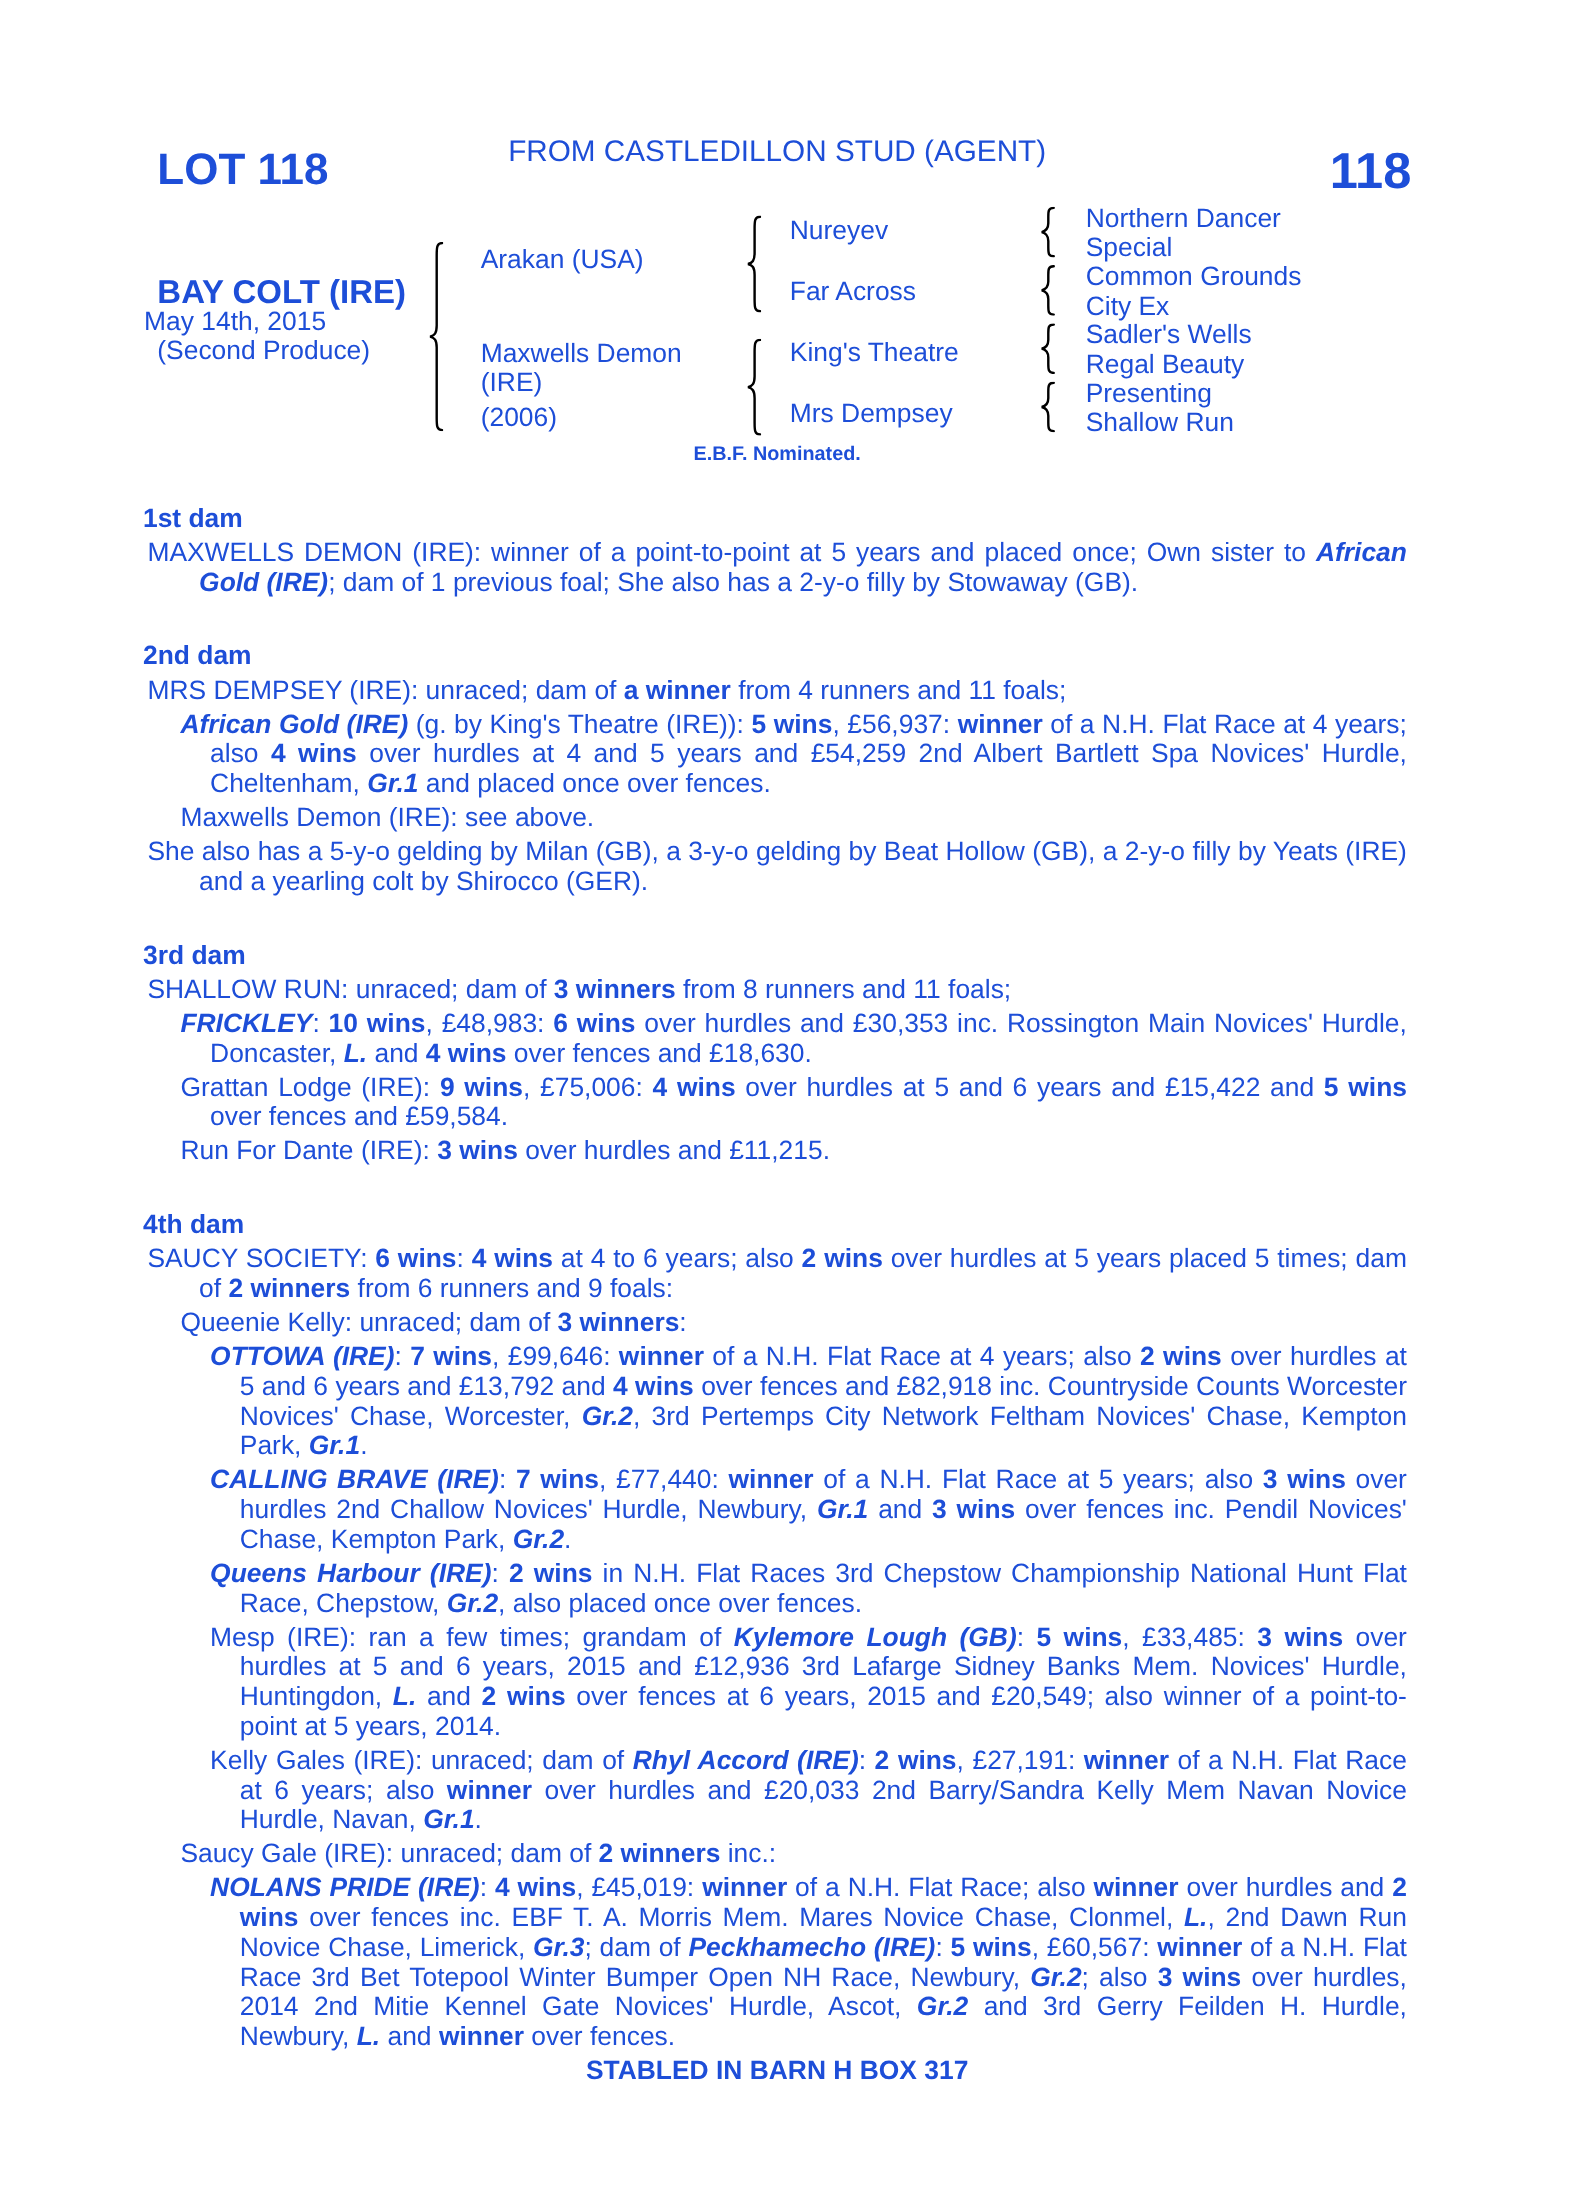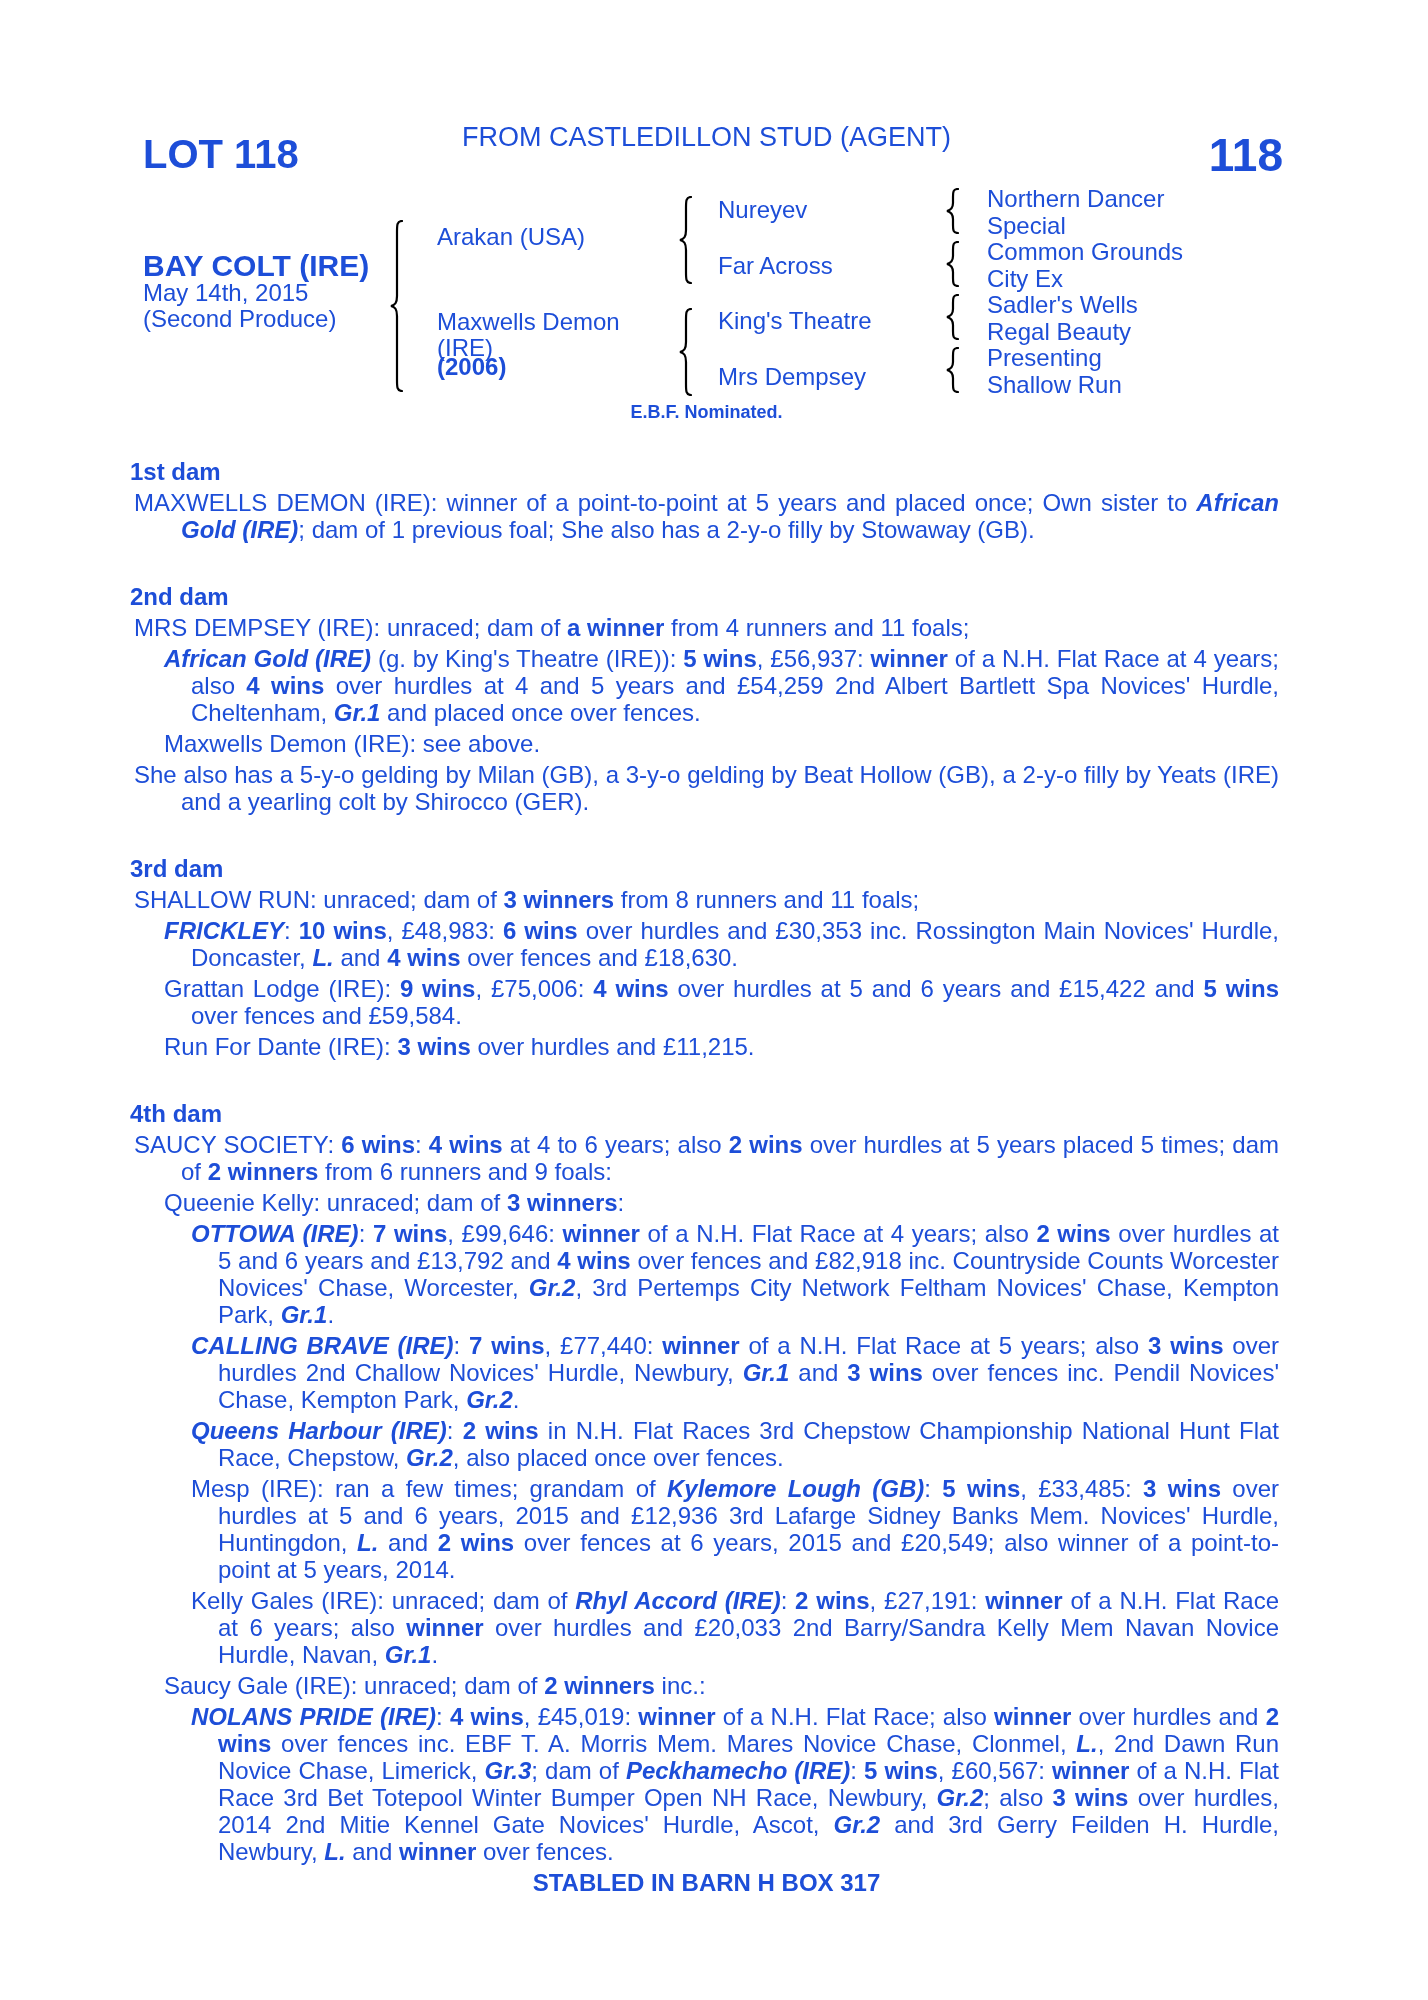--- a/index.html
+++ b/index.html
@@ -42,31 +42,31 @@
 <body>
 
 <div class="page">
 
   <div class="lot-label">LOT 118</div>
   <div class="consignor">FROM CASTLEDILLON STUD (AGENT)</div>
   <div class="page-number">118</div>
 
   <div>
     <div class="ped ped-subject" style="left:143px;top:251px;">BAY COLT (IRE)</div>
-    <div class="ped" style="left:143px;top:281px;">May 14th, 2015</div>
+    <div class="ped" style="left:131px;top:281px;">May 14th, 2015</div>
     <div class="ped" style="left:143px;top:307px;">(Second Produce)</div>
 
     <svg class="brace" style="left:390px;top:220px;" width="13" height="172" viewBox="0 0 13 172">
       <path d="M12 1 C7 1 7 5 7 12 L7 76 C7 83 5 85 1 86 C5 87 7 89 7 96 L7 160 C7 167 7 171 12 171"></path>
     </svg>
 
     <div class="ped" style="left:437px;top:225px;">Arakan (USA)</div>
     <div class="ped" style="left:437px;top:310px;">Maxwells Demon</div>
     <div class="ped" style="left:437px;top:336px;">(IRE)</div>
-    <div class="ped" style="left:437px;top:355px;font-weight:bold;">(2006)</div>
+    <div class="ped" style="left:437px;top:368px;">(2006)</div>
 
     <svg class="brace" style="left:679px;top:196px;" width="13" height="88" viewBox="0 0 13 88">
       <path d="M12 1 C7 1 7 5 7 12 L7 34 C7 41 5 43 1 44 C5 45 7 47 7 54 L7 76 C7 83 7 87 12 87"></path>
     </svg>
     <svg class="brace" style="left:679px;top:308px;" width="13" height="88" viewBox="0 0 13 88">
       <path d="M12 1 C7 1 7 5 7 12 L7 34 C7 41 5 43 1 44 C5 45 7 47 7 54 L7 76 C7 83 7 87 12 87"></path>
     </svg>
 
     <div class="ped" style="left:718px;top:198px;">Nureyev</div>
     <div class="ped" style="left:718px;top:254px;">Far Across</div>

